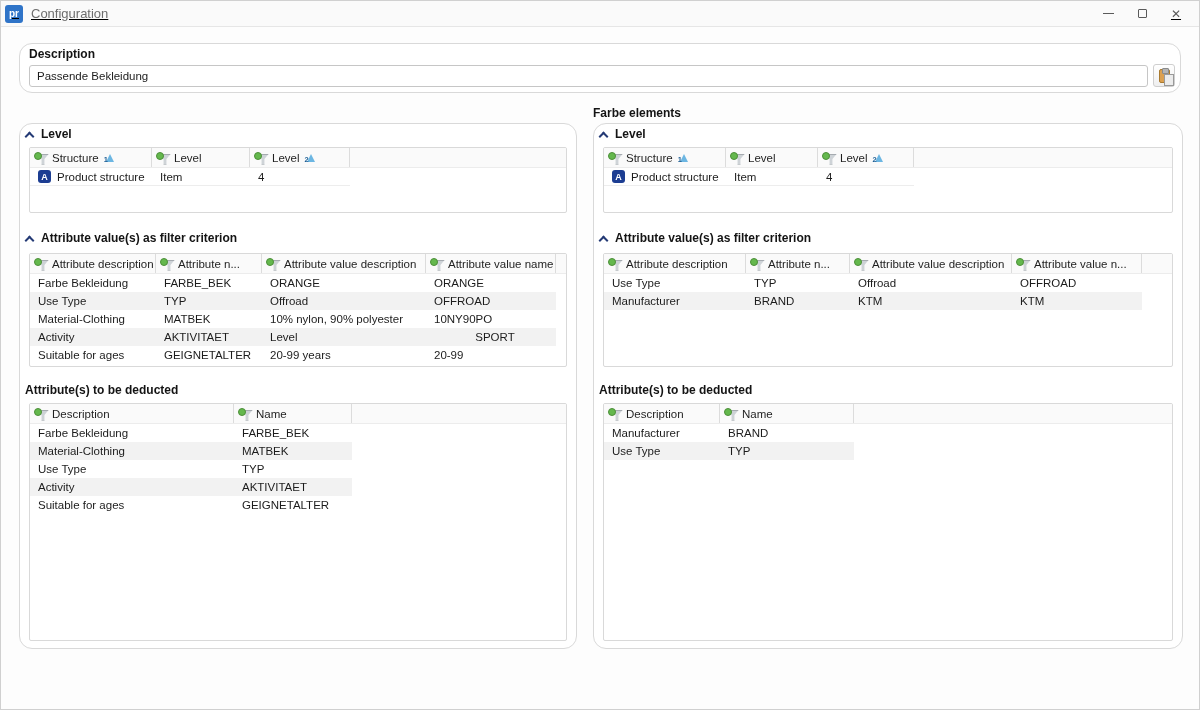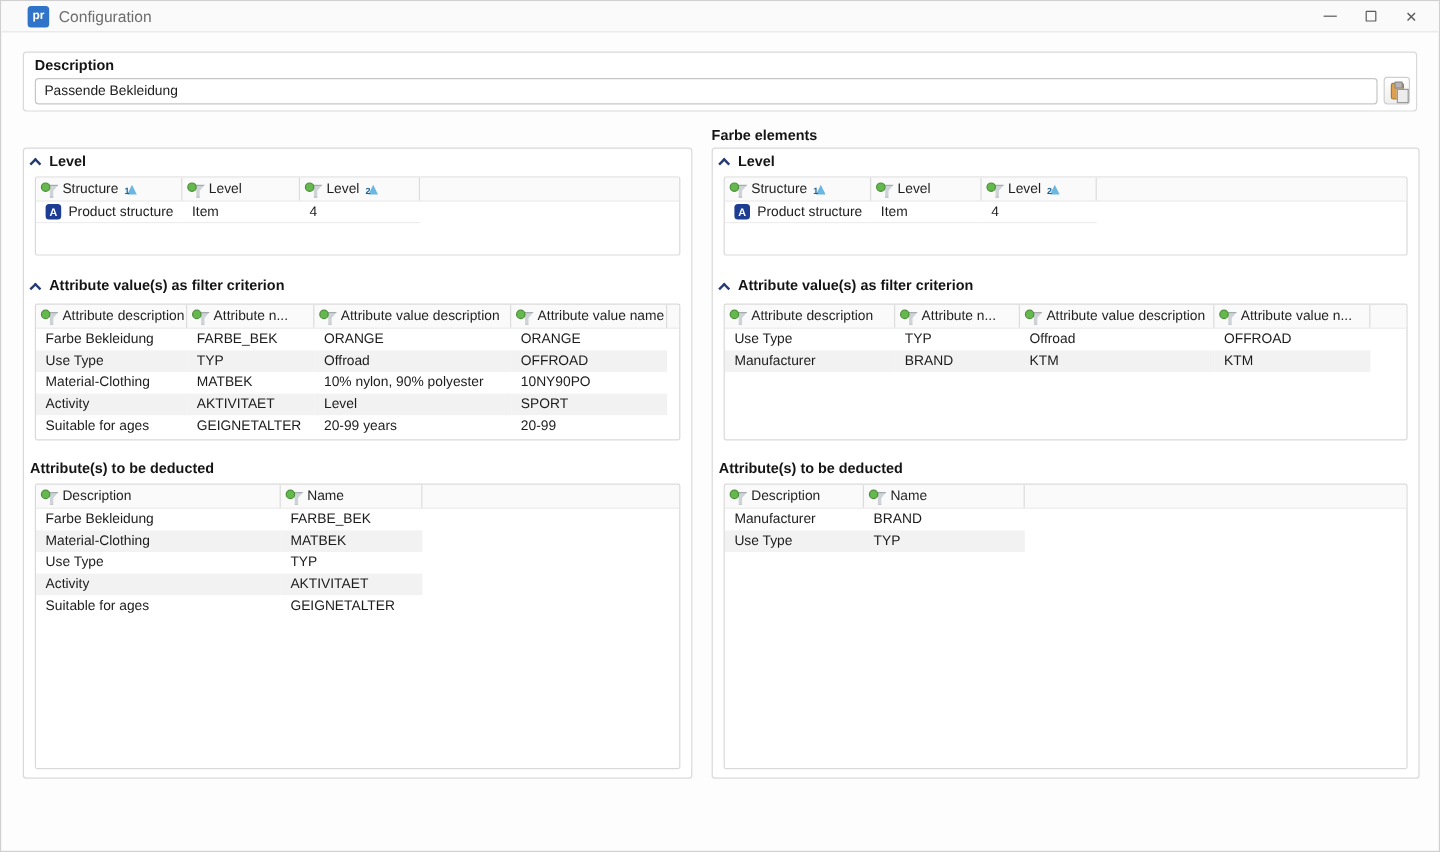--- a/index.html
+++ b/index.html
@@ -1,30 +1,30 @@
 <!DOCTYPE html>
 <html><head>
 <meta charset="utf-8">
 <style>
   * { margin:0; padding:0; box-sizing:border-box; }
   html,body { width:1200px; height:710px; font-family:"Liberation Sans", sans-serif; background:#fcfcfc; }
   #window { position:relative; width:1200px; height:710px; background:#fdfdfd; border:1px solid #d0d0d0; overflow:hidden; }
 
   
-  #titlebar { position:absolute; left:0; top:0; width:100%; height:26px; background:#fafafa; border-bottom:1px solid #e6e6e6; display:flex; align-items:center; padding:0 6px 0 22px; }
+  #titlebar { position:absolute; left:0; top:0; width:100%; height:26px; background:#fafafa; border-bottom:1px solid #e6e6e6; display:flex; align-items:center; padding:0 6px 0 4px;text-decoration:underline; }
   .app-icon { width:18px; height:18px; border-radius:3px; background:#2f74c8; color:#fff; font-size:10px; font-weight:bold; display:flex; align-items:center; justify-content:center; flex:0 0 auto; }
   .win-title { margin-left:8px; font-size:13px; color:#6d6d6d; }
   .win-controls { margin-left:auto; display:flex; }
   .winbtn { width:34px; height:25px; display:flex; align-items:center; justify-content:center; cursor:default; }
   .glyph-min { width:11px; border-top:1px solid #5a5a5a; display:block; }
   .glyph-max { width:9px; height:9px; border:1px solid #5a5a5a; border-radius:1px; display:block; }
   .glyph-close { font-size:12px; color:#5a5a5a; line-height:1; }
 
   
-  .gbox { position:absolute; background:#ffffff; border:1px solid #d9d9d9; border-radius:3px; }
+  .gbox { position:absolute; background:#ffffff; border:1px solid #d9d9d9; border-radius:13px; }
   .blabel { position:absolute; font-size:12px; font-weight:bold; color:#141414; white-space:nowrap; }
   .sec-title { position:absolute; left:5px; display:flex; align-items:center; font-size:12px; font-weight:bold; color:#141414; white-space:nowrap; }
   .caret { width:9px; height:9px; display:inline-block; position:relative; margin-right:7px; flex:0 0 auto; }
   .caret::before { content:''; position:absolute; left:1px; top:3px; width:5px; height:5px; border-top:2px solid #243a75; border-right:2px solid #243a75; transform:rotate(-45deg); }
 
   
   .tinput { position:absolute; border:1px solid #c6c6c6; border-radius:3px; background:#fff; font-family:"Liberation Sans", sans-serif; font-size:11.5px; color:#1c1c1c; padding:0 7px; outline:none; }
   .combo { position:absolute; border:1px solid #c6c6c6; border-radius:2px; background:#fff; display:flex; align-items:center; font-size:11.5px; color:#1c1c1c; padding:0 8px; cursor:default; }
   .combo .val { flex:1 1 auto; white-space:nowrap; overflow:hidden; }
   .chev { width:10px; height:9px; position:relative; flex:0 0 auto; }
@@ -192,21 +192,21 @@
         <div class="trow alt">
           <div class="td" style="width: 126px;">
             <span>Activity</span>
           </div>
           <div class="td" style="width: 106px;">
             <span>AKTIVITAET</span>
           </div>
           <div class="td" style="width: 164px;">
             <span>Level</span>
           </div>
-          <div class="td" style="width: 130px;">
+          <div class="td" style="width: 130px; justify-content: center;">
             <span>SPORT</span>
           </div>
         </div>
         <div class="trow">
           <div class="td" style="width: 126px;">
             <span>Suitable for ages</span>
           </div>
           <div class="td" style="width: 106px;">
             <span>GEIGNETALTER</span>
           </div>

